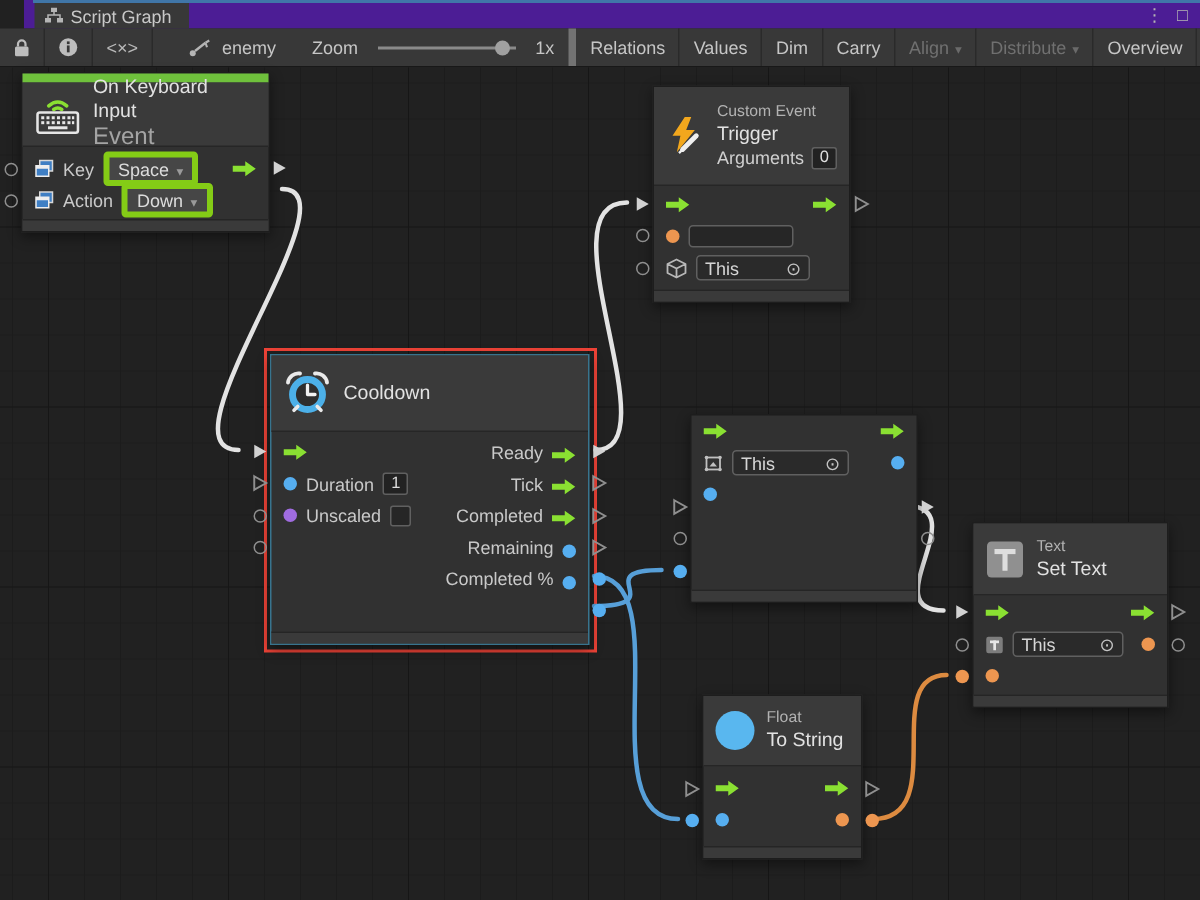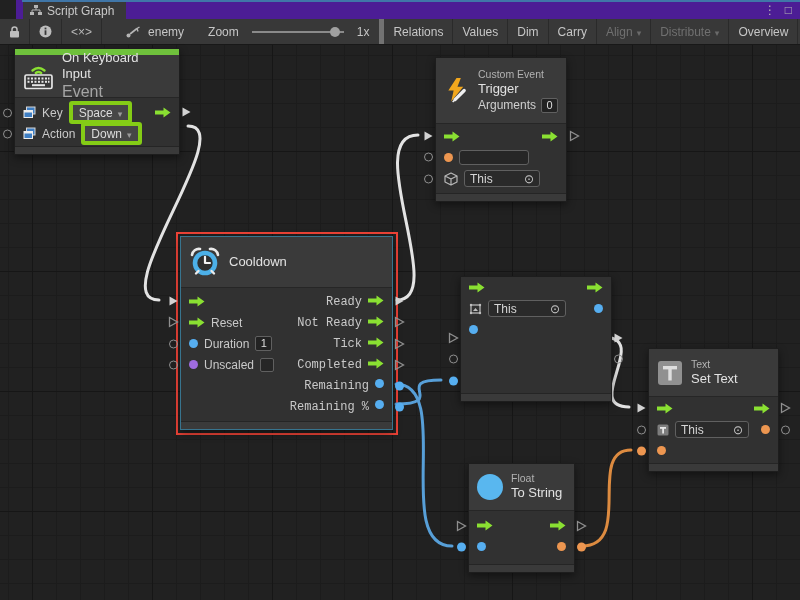--- a/index.html
+++ b/index.html
@@ -47,21 +47,21 @@
   .evtbar{height:6px;background:#6fc13c;}
   .hdr{display:flex;align-items:center;gap:8px;padding:0 8px;background:#3a3a3a;
     border-bottom:1px solid #262626;box-sizing:border-box;}
   .hcol{display:flex;flex-direction:column;justify-content:center;line-height:1.25;}
   .htitle{font-size:13px;color:#e2e2e2;}
   .hsub{font-size:16px;color:#a4a4a4;}
   .hcat{font-size:10.5px;color:#b2b2b2;}
   .hargs{display:flex;align-items:center;gap:5px;font-size:12px;color:#cfcfcf;margin-top:1px;}
   .rows{display:flex;flex-direction:column;}
   .row{height:21px;display:flex;align-items:center;padding:0 8px;gap:6px;font-size:12px;color:#c9c9c9;}
-  .rg{margin-left:auto;display:flex;align-items:flex-start;gap:6px;font-family:Liberation Mono, monospace;}
+  .rg{margin-left:auto;display:flex;align-items:flex-end;gap:6px;}
   .lg{display:flex;align-items:center;gap:6px;}
   .ftr{position:absolute;left:0;right:0;bottom:0;height:7px;background:#3a3a3a;border-top:1px solid #252525;}
 
   .sel{display:flex;align-items:center;gap:5px;background:#464646;border:4px solid #84cc16;
     border-radius:3px;padding:0px 6px;font-size:12px;color:#dcdcdc;height:15px;}
   .objf{background:#2a2a2a;border:1px solid #606060;border-radius:3px;display:flex;align-items:center;
     padding:0 5px;font-size:12px;color:#d6d6d6;height:15px;}
   .objf .tgt{margin-left:auto;font-size:12px;color:#c4c4c4;line-height:1;}
   .inpt{background:#262626;border:1px solid #606060;border-radius:3px;width:68px;height:13px;}
   .valbox{background:#222;border:1px solid #606060;border-radius:2px;min-width:9px;height:13px;
@@ -327,34 +327,20 @@
           </span>
         <span class="rg">
           <span>Ready</span>
           <svg width="16" height="11" viewBox="0 0 16 11">
               <path d="M0,3.5 h8.5 V0.5 L15.5,5.5 8.5,10.5 V7.5 H0 Z" fill="#8ae032"></path>
             </svg>
         </span>
       </div>
       <div class="row">
         <span class="lg">
-          <svg width="16" height="11" viewBox="0 0 16 11">
-              <path d="M0,3.5 h8.5 V0.5 L15.5,5.5 8.5,10.5 V7.5 H0 Z" fill="#8ae032"></path>
-            </svg>
-          <span>Reset</span>
-        </span>
-        <span class="rg">
-          <span>Not Ready</span>
-          <svg width="16" height="11" viewBox="0 0 16 11">
-              <path d="M0,3.5 h8.5 V0.5 L15.5,5.5 8.5,10.5 V7.5 H0 Z" fill="#8ae032"></path>
-            </svg>
-        </span>
-      </div>
-      <div class="row">
-        <span class="lg">
           <span class="dot b"></span>
           <span>Duration</span>
           <span class="valbox">1</span>
         </span>
         <span class="rg">
           <span>Tick</span>
           <svg width="16" height="11" viewBox="0 0 16 11">
               <path d="M0,3.5 h8.5 V0.5 L15.5,5.5 8.5,10.5 V7.5 H0 Z" fill="#8ae032"></path>
             </svg>
         </span>
@@ -373,21 +359,21 @@
         </span>
       </div>
       <div class="row">
         <span class="rg">
           <span>Remaining</span>
           <span class="dot b"></span>
         </span>
       </div>
       <div class="row">
         <span class="rg">
-          <span>Remaining %</span>
+          <span>Completed %</span>
           <span class="dot b"></span>
         </span>
       </div>
     </div>
     <div class="ftr"></div>
     <span class="port" style="left:-13px;top:64px">
       <svg width="11" height="12" viewBox="0 0 11 12">
           <path d="M1.5,1.5 L9.5,6 L1.5,10.5 Z" fill="#d2d2d2"></path>
         </svg>
     </span>

